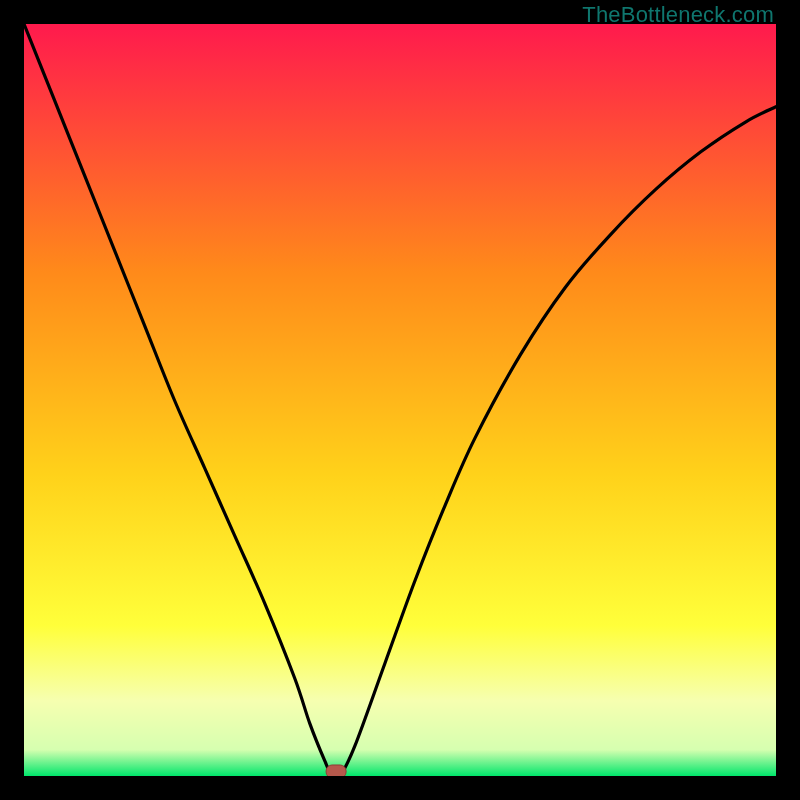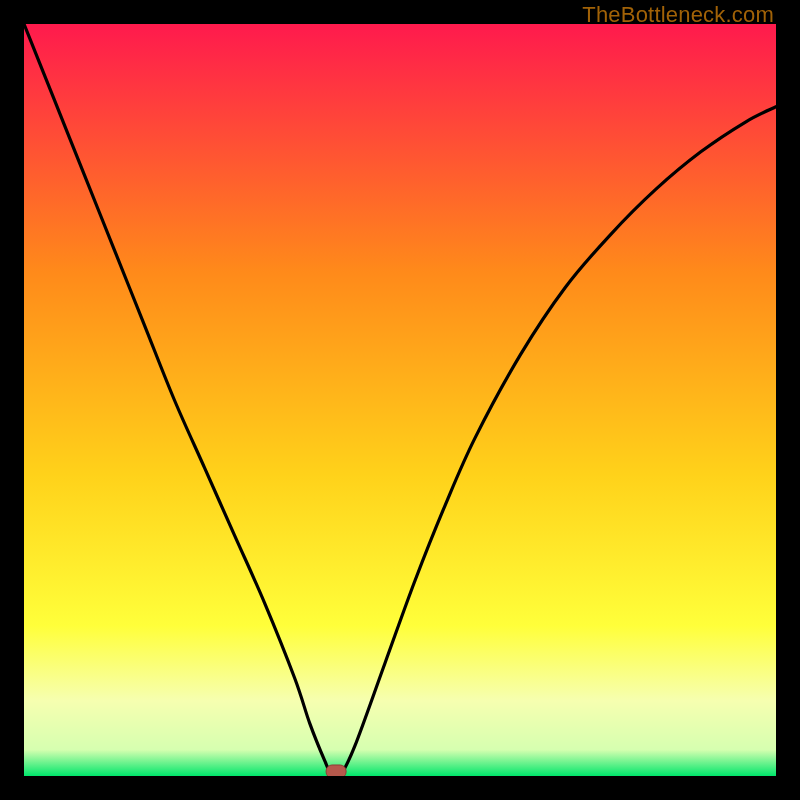--- a/index.html
+++ b/index.html
@@ -23,21 +23,21 @@
     position: absolute;
     left: 0;
     top: 0;
     width: 752px;
     height: 752px;
   }
   .watermark {
     position: absolute;
     top: 2px;
     right: 26px;
-    color: #a16207;
+    color: #0f766e;
     font-size: 22px;
     font-weight: 500;
     letter-spacing: 0.2px;
   }
   svg { display: block; }
 </style>
 </head>
 <body>
 
 <div class="frame">

